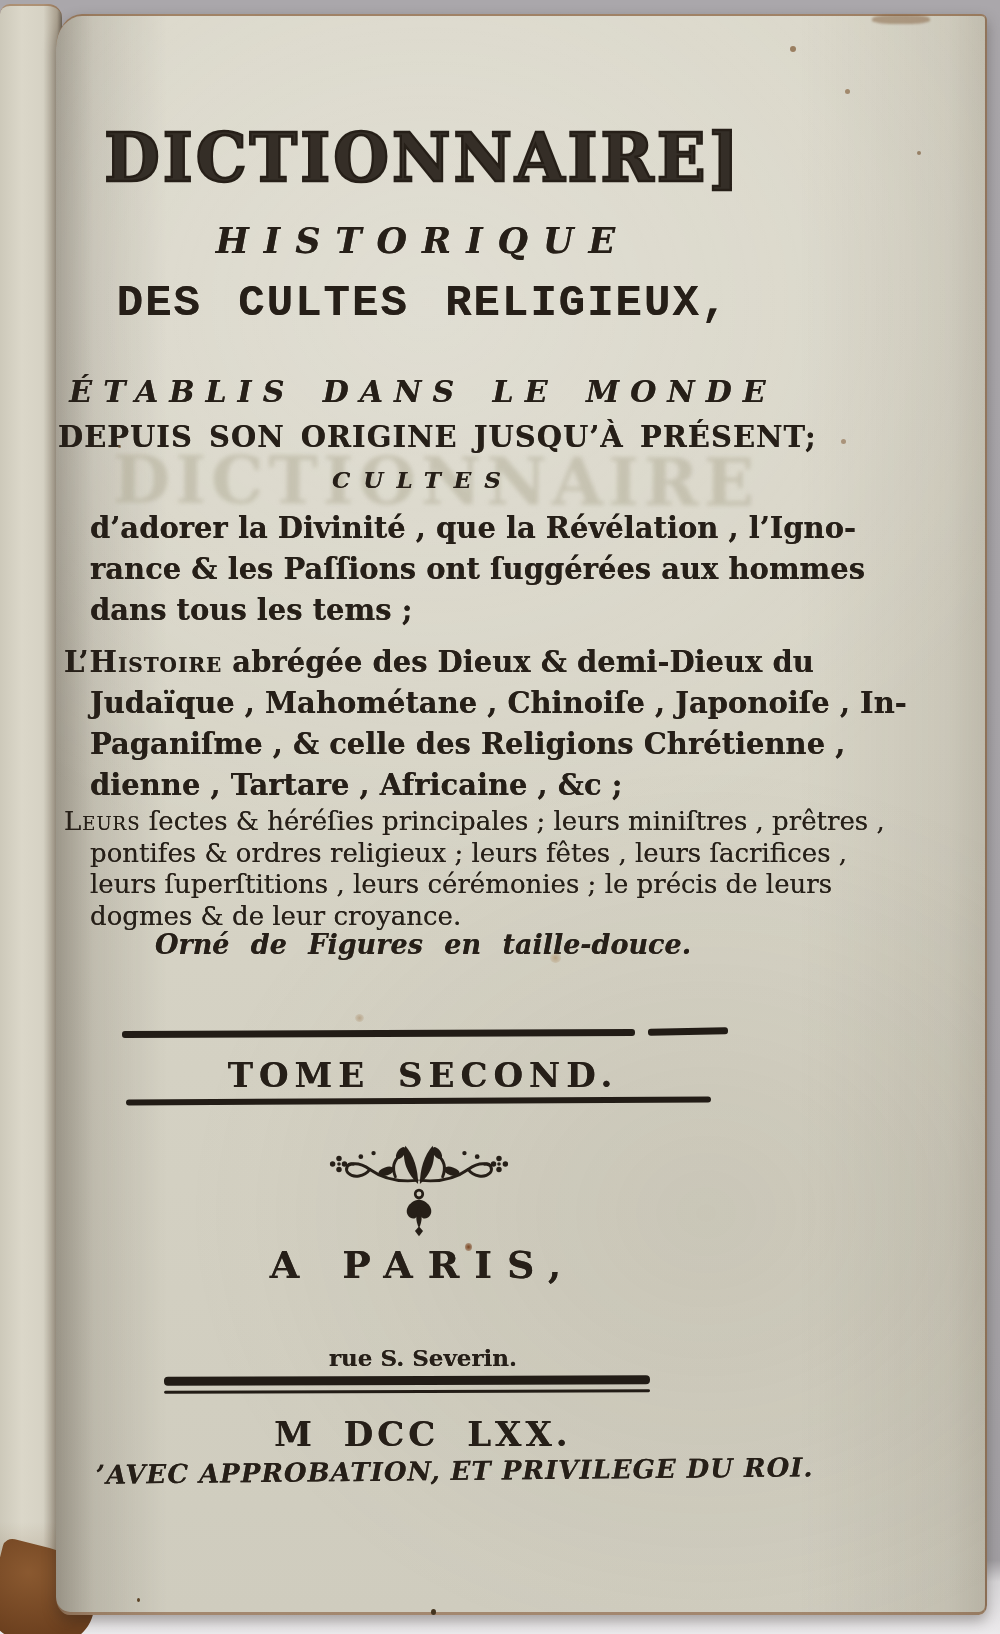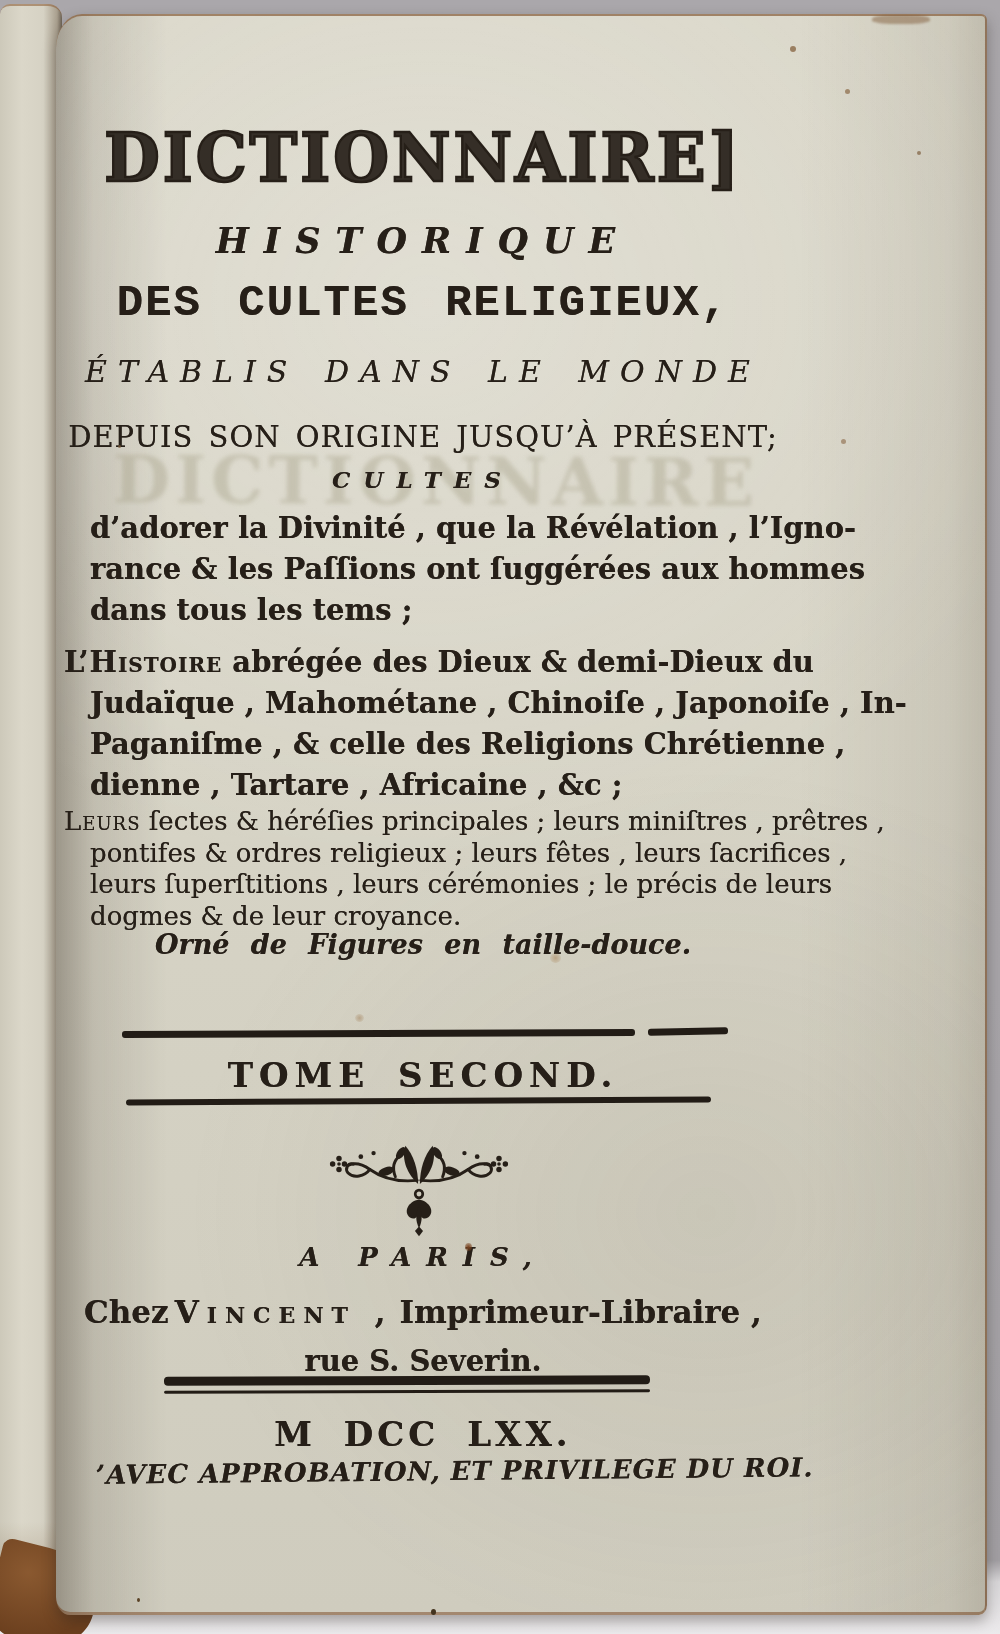--- a/index.html
+++ b/index.html
@@ -47,43 +47,43 @@
     position:absolute;top:426px;left:30px;width:700px;text-align:center;z-index:1;
     font-size:66px;font-weight:700;letter-spacing:5px;color:rgba(165,159,134,.40);
     filter:blur(2px);transform:rotate(.3deg);white-space:nowrap;
   }
   .title{
     top:104px;font-size:64px;font-weight:700;letter-spacing:3px;z-index:2;
     color:rgba(38,31,24,.58);-webkit-text-stroke:2.4px #261f18;transform:scaleY(1.06);
   }
   .historique{top:204px;font-size:35px;font-style:italic;font-weight:700;letter-spacing:15px;z-index:2;}
   .des-cultes{top:262px;font-size:44px;font-weight:700;letter-spacing:2px;word-spacing:8px;z-index:2;font-family:Liberation Mono, monospace;}
-  .etablis{top:338px;font-size:30px;font-style:italic;font-weight:400;letter-spacing:11px;word-spacing:6px;z-index:2;}
-  .depuis{top:404px;font-size:29px;font-weight:400;letter-spacing:1px;word-spacing:5px;z-index:2;}
+  .etablis{top:358px;font-size:30px;font-style:italic;font-weight:700;letter-spacing:11px;word-spacing:6px;z-index:2;}
+  .depuis{top:404px;font-size:29px;font-weight:700;letter-spacing:1px;word-spacing:5px;z-index:2;}
   .ouvrage{top:450px;font-size:23px;font-style:italic;font-weight:700;letter-spacing:13px;z-index:2;}
   .paras{position:absolute;left:8px;top:492px;width:740px;z-index:2;text-align:left;}
   .para{margin:0;}
   .para-large{font-size:29px;line-height:41px;font-weight:700;margin-bottom:11px;}
   .para-large + .para-large{margin-bottom:0;}
   .para-small{font-size:26px;line-height:31.5px;font-weight:400;}
   .line{white-space:nowrap;}
   .line.indent{padding-left:26px;}
   .lead{font-variant:small-caps;letter-spacing:1px;}
   .orne{top:913px;font-size:27px;font-style:italic;font-weight:700;word-spacing:12px;z-index:2;}
   .rule{position:absolute;background:#221c16;border-radius:3px;z-index:2;}
   .rule-a1{left:66px;top:1014px;width:513px;height:7px;transform:rotate(-.25deg);}
   .rule-a2{left:592px;top:1012px;width:80px;height:7px;transform:rotate(-1deg);}
   .tome{top:1039px;font-size:34px;font-weight:700;letter-spacing:6px;word-spacing:10px;z-index:2;}
   .rule-b{left:70px;top:1082px;width:585px;height:6px;transform:rotate(-.3deg);}
   .ornament-band{position:absolute;left:263px;top:1124px;width:200px;height:48px;z-index:2;}
   .ornament-pendant{position:absolute;left:345px;top:1170px;width:36px;height:52px;z-index:2;}
-  .city{top:1226px;font-size:26px;font-weight:700;letter-spacing:15px;z-index:2;font-style:italic;}
+  .city{top:1226px;font-size:38px;font-weight:700;letter-spacing:15px;z-index:2;}
   .chez{top:1278px;font-size:31px;font-weight:700;z-index:2;}
   .chez .sc{font-variant:small-caps;letter-spacing:8px;margin:0 6px;}
-  .rue{top:1328px;font-size:29px;font-weight:700;z-index:2;}
+  .rue{top:1328px;font-size:23px;font-weight:700;z-index:2;}
   .drule{position:absolute;left:108px;top:1360px;width:486px;z-index:2;transform:rotate(-.2deg);}
   .drule .thick{height:9px;background:#221c16;border-radius:4px;}
   .drule .thin{height:3px;background:#221c16;border-radius:2px;margin-top:5px;}
   .year{top:1398px;font-size:34px;font-weight:700;letter-spacing:4px;word-spacing:12px;z-index:2;}
   .priv{top:1440px;font-size:26px;font-style:italic;font-weight:700;letter-spacing:1px;transform:rotate(-.6deg);text-align:left;left:40px;z-index:2;}
   
   .spot{position:absolute;border-radius:50%;z-index:6;}
   .s1{left:790px;top:46px;width:6px;height:6px;background:rgba(138,104,70,.8);}
   .s2{left:845px;top:89px;width:5px;height:5px;background:rgba(138,104,70,.7);}
   .s3{left:917px;top:151px;width:4px;height:4px;background:rgba(125,95,62,.7);}
@@ -175,23 +175,20 @@
       <g fill="#261f18">
         <path d="M20 14 C 8 16 2 28 10 34 C 16 38 20 32 20 24 Z"></path>
         <path d="M20 14 C 32 16 38 28 30 34 C 24 38 20 32 20 24 Z"></path>
         <path d="M20 20 C 16 30 16 38 20 46 C 24 38 24 30 20 20 Z"></path>
         <path d="M20 44 l4.5 5 L20 55 l-4.5 -6 Z"></path>
       </g>
     </svg>
 
     <div class="block city ink">A PARIS,</div>
 
-    <div class="block chez ink">
-      <span>Chez</span><span class="sc">Vincent ,</span><span>Imprimeur-Libraire ,</span>
-    </div>
     <div class="block rue ink">rue S. Severin.</div>
 
     <div class="drule">
       <div class="thick"></div>
       <div class="thin"></div>
     </div>
 
     <div class="block year ink">M DCC LXX.</div>
     <div class="block priv ink">’AVEC APPROBATION, ET PRIVILEGE DU ROI.</div>
   </div>

